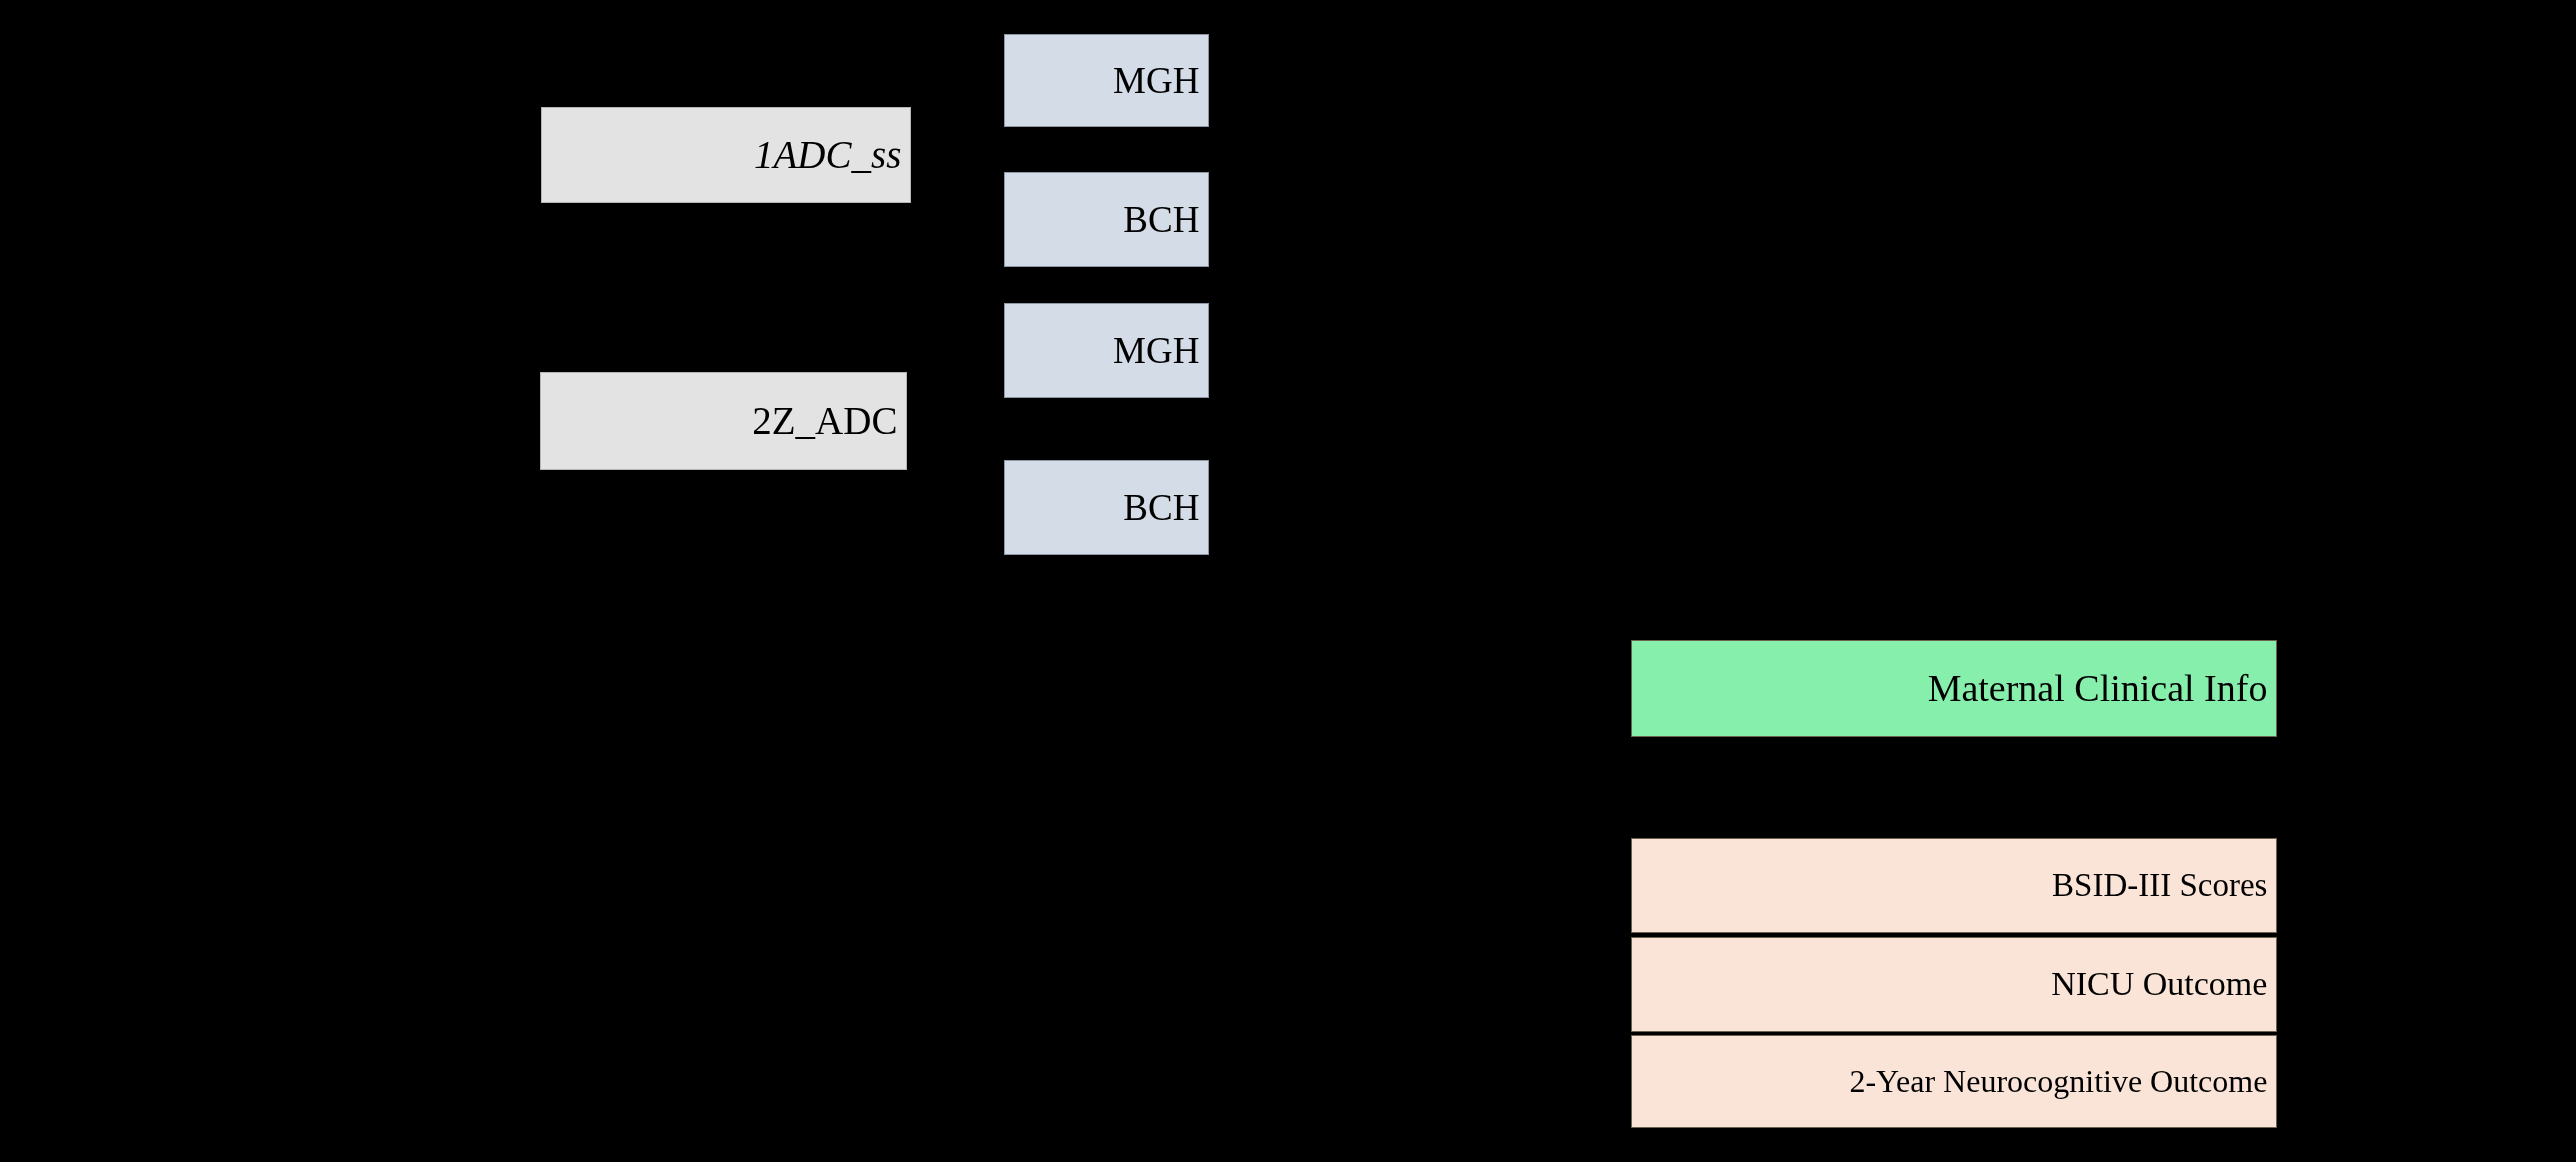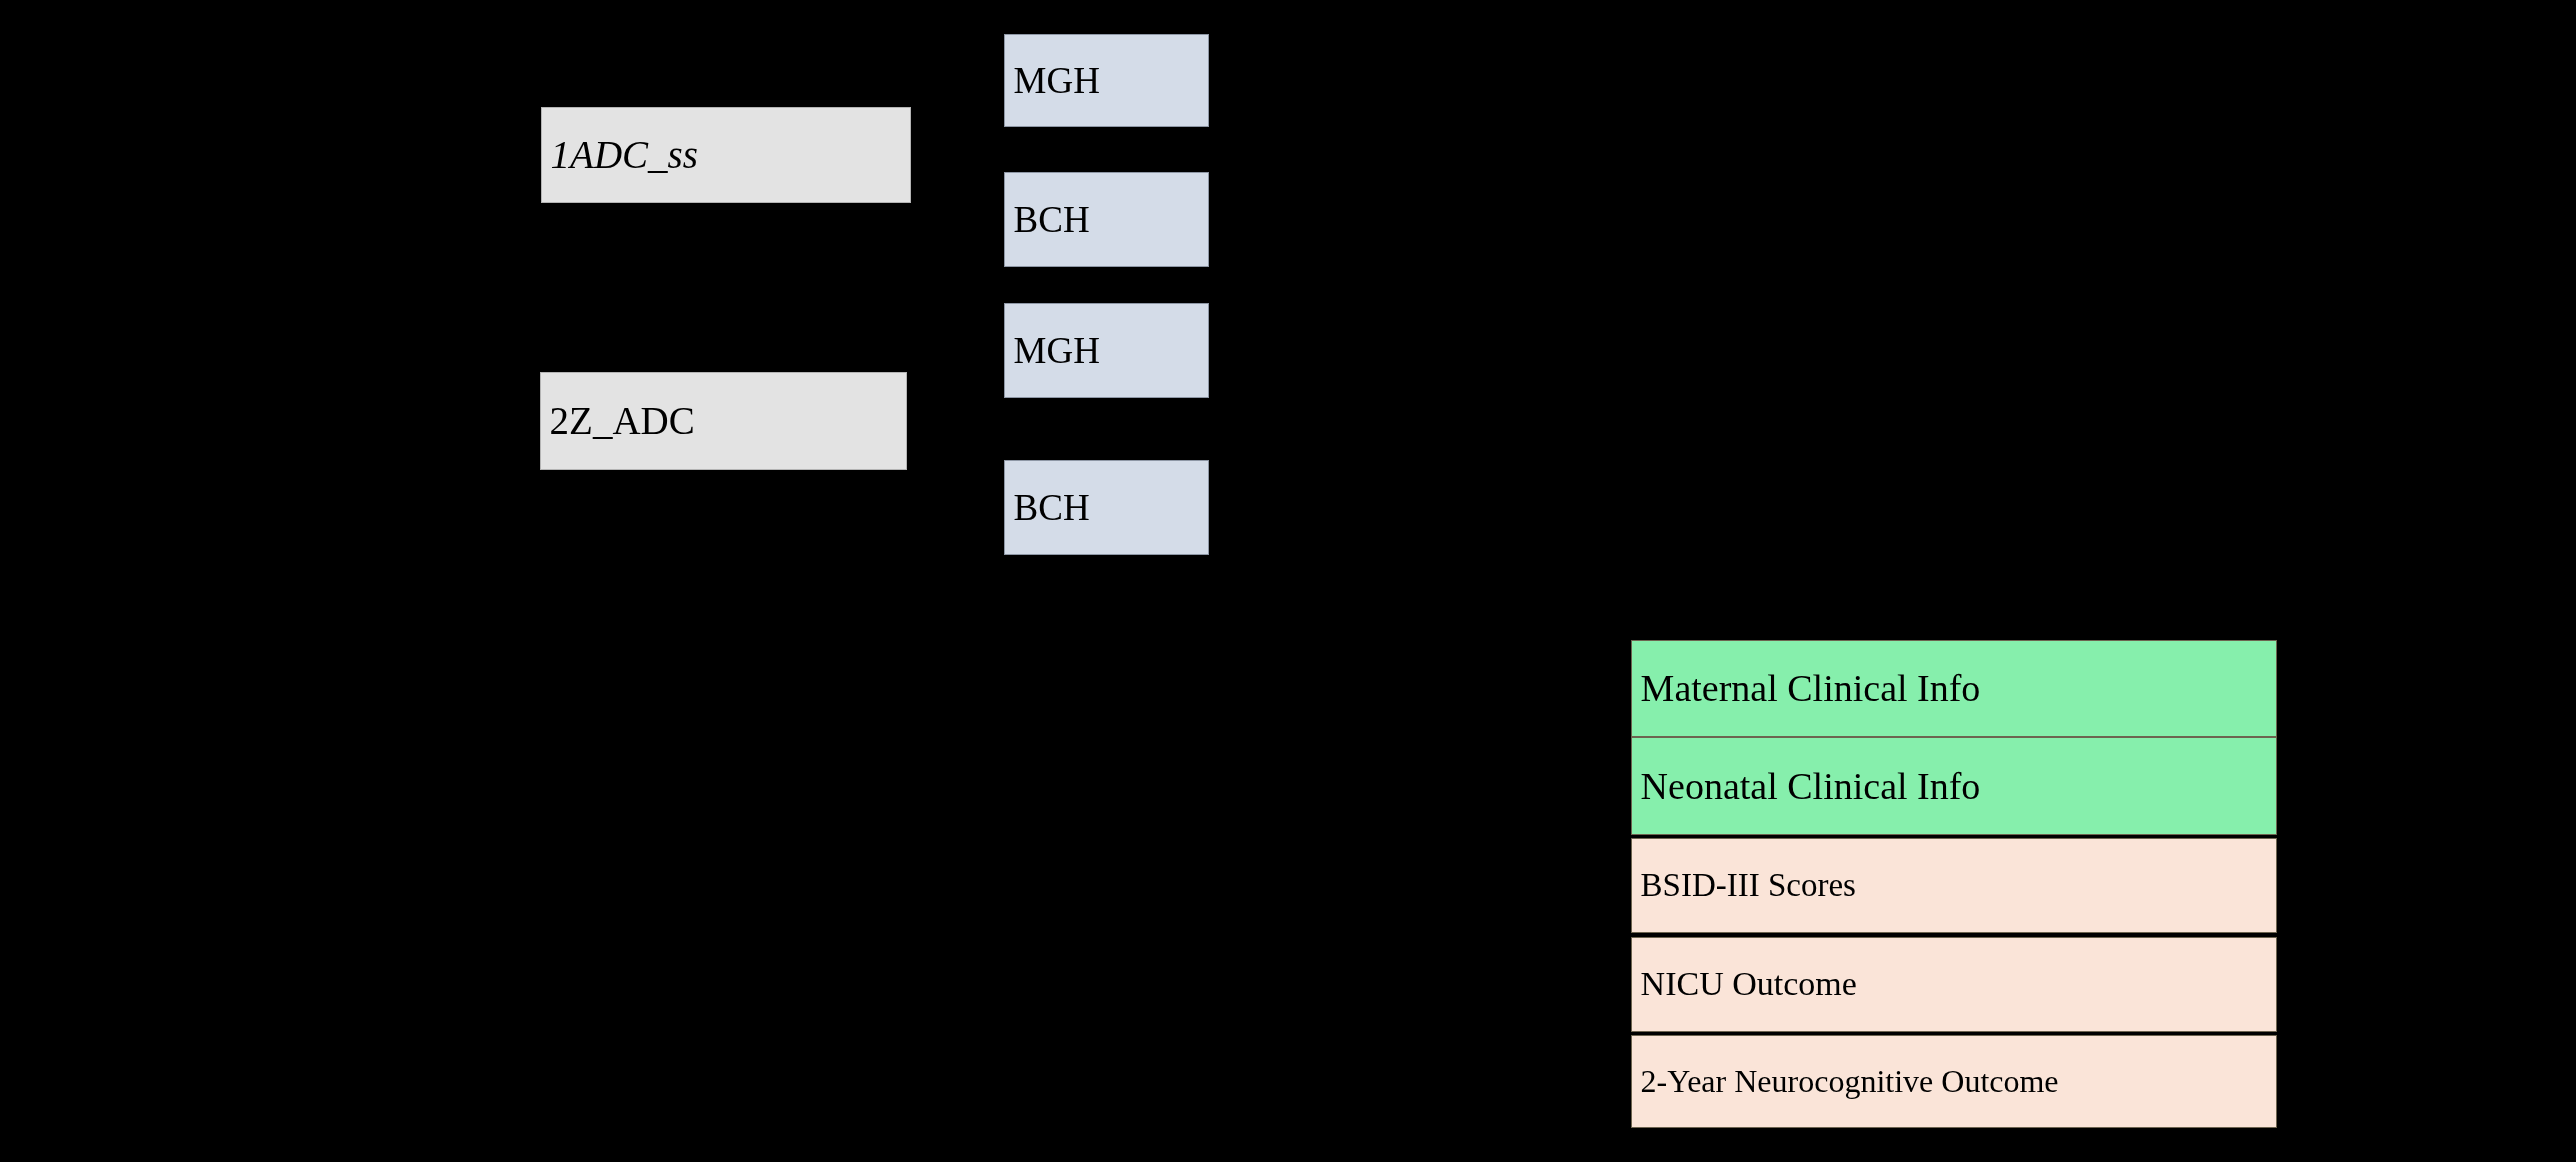--- a/index.html
+++ b/index.html
@@ -13,21 +13,21 @@
     height: 1162px;
     background: #000000;
     overflow: hidden;
     font-family: "Liberation Serif", "DejaVu Serif", serif;
   }
   .node {
     position: absolute;
     box-sizing: border-box;
     display: flex;
     align-items: center;
-    justify-content: flex-start;
+    justify-content: flex-end;
     text-align: center;
     color: #000000;
     line-height: 1.12;
     border: 0.9px solid #9a9a9a;
     overflow: hidden;
   }
   
   .node.grey {
     background: #e3e3e3;
     border-color: #b4b4b4;
@@ -97,23 +97,20 @@
   </div>
 
   <div class="node blue" id="node-site-4">
     <span class="node-label">BCH</span>
   </div>
 
   <div class="node cream" id="node-maternal">
     <span class="node-label">Maternal Clinical Info</span>
   </div>
 
-  <div class="node cream" id="node-neonatal">
-    <span class="node-label">Neonatal Clinical Info</span>
-  </div>
 
   <div class="node peach" id="node-bsid">
     <span class="node-label">BSID-III Scores</span>
   </div>
 
   <div class="node peach" id="node-nicu">
     <span class="node-label">NICU Outcome</span>
   </div>
 
   <div class="node peach" id="node-neuro">

